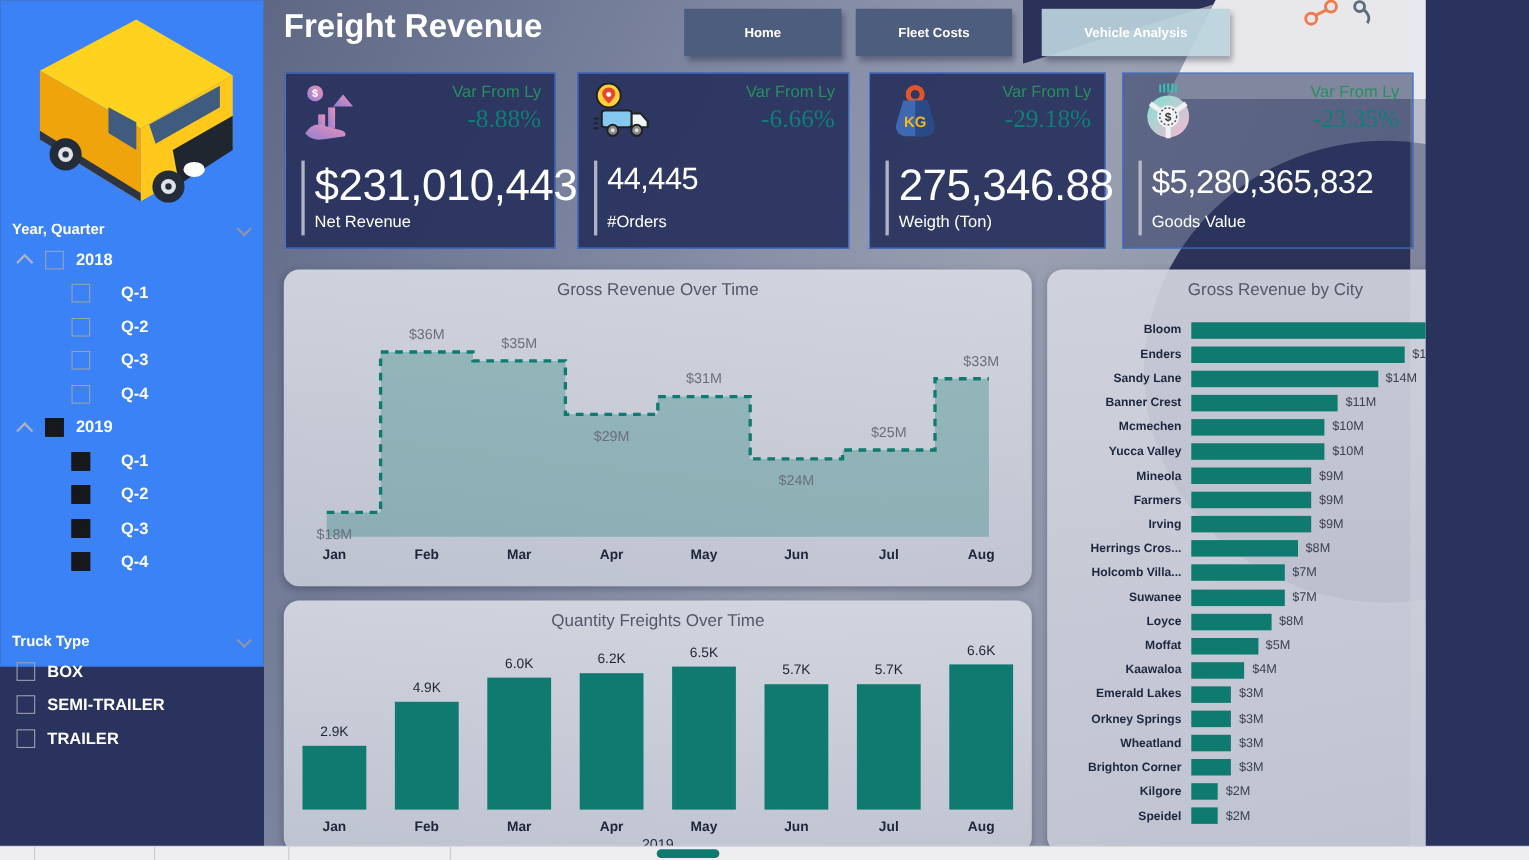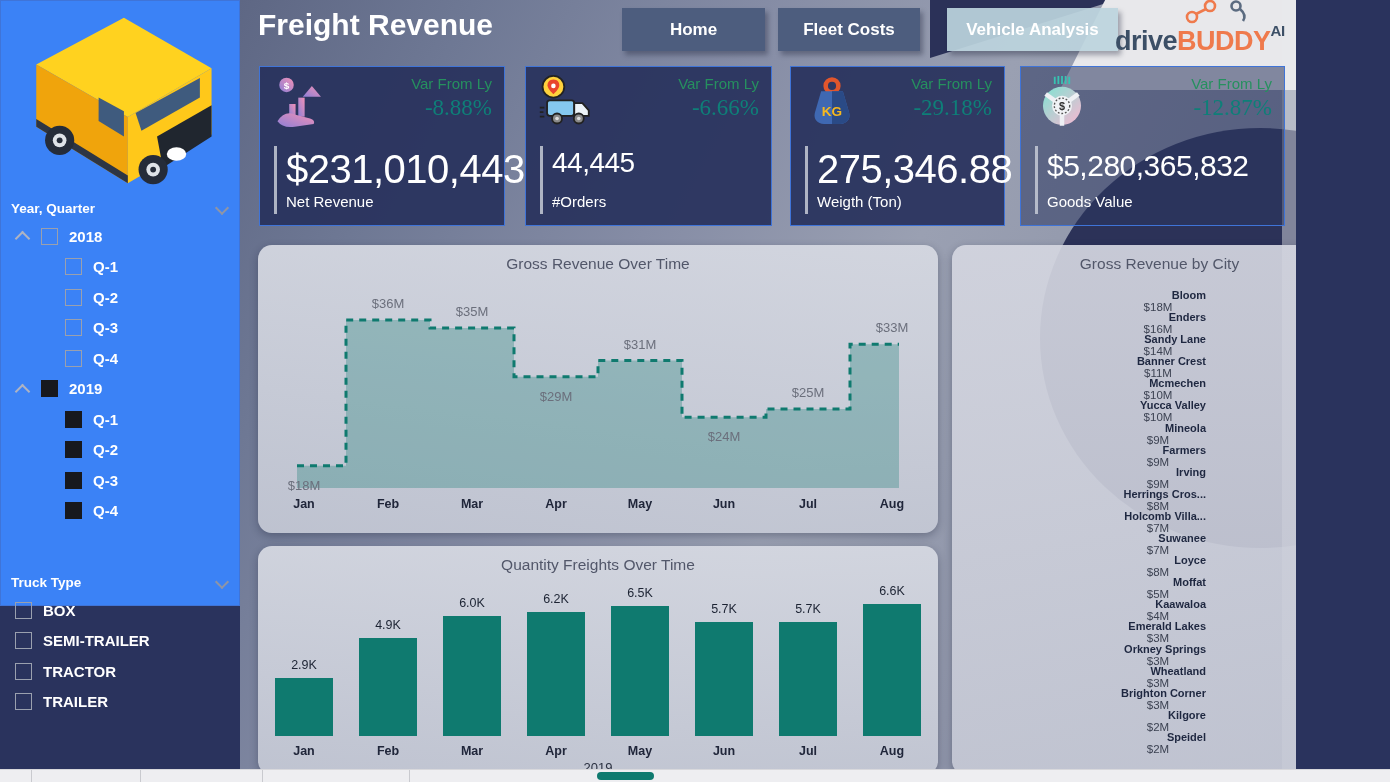--- a/index.html
+++ b/index.html
@@ -14,21 +14,21 @@
     background:linear-gradient(118deg,#5e6784 0%,#6e7894 16%,#858ca5 36%,#9aa0b2 55%,#9096aa 74%,#7e86a0 100%);
   }
   .bg-dark-wedge{position:absolute;left:690px;top:0;width:186px;height:58px;background:#2b3158;
     clip-path:polygon(0 0,100% 0,0 100%);}
   .bg-light-wedge{position:absolute;left:800px;top:0;width:350px;height:90px;background:#e8e8eb;
     clip-path:polygon(18.6% 0,100% 0,100% 100%,5.7% 100%);}
   .bg-person{position:absolute;left:800px;top:128px;width:440px;height:420px;border-radius:50%;background:#2c3258;}
   .right-strip{position:absolute;right:0;top:0;width:14px;height:770px;background:rgba(233,234,238,0.45);}
   
   .page-title{position:absolute;left:18px;top:8px;font-size:30px;font-weight:bold;color:#fff;}
-  .nav-btn{position:absolute;top:8px;height:43px;background:#4d5d7e;color:#fff;font-weight:bold;font-size:17px;
+  .nav-btn{position:absolute;top:8px;height:43px;background:#4d5d7e;color:#fff;font-weight:bold;font-size:12px;
     display:flex;align-items:center;justify-content:center;box-shadow:3px 4px 5px rgba(18,24,46,.35);cursor:pointer;}
   #nav-home{left:382px;width:143px;}
   #nav-fleet{left:538px;width:142px;}
   #nav-vehicle{left:707px;width:171px;background:rgba(188,212,221,.92);}
   .logo{position:absolute;left:860px;top:2px;width:300px;height:60px;}
   .logo-text{position:absolute;left:15px;top:20px;font-size:27px;font-weight:bold;letter-spacing:-.5px;}
   .logo-drive{color:#3c4f66;} .logo-buddy{color:#ef7a4c;}
   .logo-ai{color:#3c4f66;font-size:15px;vertical-align:14px;}
   
   .card{position:absolute;top:66px;height:160px;background:rgba(40,50,92,.93);
@@ -49,36 +49,36 @@
   #qty-panel{left:18px;top:546px;width:680px;height:229px;}
   #city-panel{left:712px;top:245px;width:415px;height:530px;background:linear-gradient(180deg,rgba(212,214,224,.92),rgba(200,203,215,.88));}
   .panel-title{position:absolute;top:10px;width:100%;text-align:center;font-size:15.5px;color:#52576a;}
   .panel svg{position:absolute;left:0;top:0;}
   .dlabel{font-size:13px;fill:#6b6f7c;}
   .xlab{font-size:12.5px;font-weight:bold;fill:#20263a;}
   .vlab{font-size:12.5px;fill:#1c2333;}
   .xlab2{font-size:13px;fill:#2a3040;}
   
   #city-rows{position:absolute;left:10px;right:20px;top:44px;}
-  .city-row{display:flex;align-items:center;height:22.1px;flex-direction:column;}
+  .city-row{display:flex;align-items:center;height:22.1px;}
   .city-label{width:112px;text-align:right;padding-right:9px;font-size:11px;font-weight:bold;color:#1e2740;white-space:nowrap;}
   .city-bar{height:15px;background:#0f7a6f;}
   .city-value{margin-left:7px;font-size:11.5px;color:#3c4252;}
   .city-scroll{position:absolute;right:7px;top:40px;width:9px;height:58px;border-radius:5px;background:#9fa3ac;border:2px solid #fff;}
   
   .sidebar{position:absolute;left:0;top:0;width:240px;height:606px;background:#3b82f6;
     border:1.5px solid #3f74d8;box-sizing:border-box;z-index:3;}
   .truck-wrap{position:absolute;left:8px;top:4px;width:224px;height:186px;}
   .slicer{position:absolute;left:10px;width:222px;}
   #yq-slicer{top:194px;} #tt-slicer{top:568px;}
   .slicer-title-row{display:flex;align-items:center;justify-content:space-between;height:26px;}
   .slicer-title{color:#fff;font-weight:bold;font-size:13.5px;}
   .chev-down{width:8px;height:8px;border-right:2px solid #8f95a6;border-bottom:2px solid #8f95a6;transform:rotate(45deg);margin-right:6px;cursor:pointer;}
   .slicer-row{display:flex;align-items:center;height:30.5px;padding-left:4px;cursor:pointer;}
-  .slicer-row.lvl1{padding-left:54px;}
+  .slicer-row.lvl1{padding-left:54px;gap:17px;}
   .caret{width:9px;height:9px;border-left:2px solid #aeb3c3;border-top:2px solid #aeb3c3;transform:rotate(45deg);margin:5px 13px 0 2px;flex:none;}
   .checkbox{width:15px;height:15px;border:1px solid #9aa0ae;margin-right:11px;flex:none;background:transparent;}
   .checkbox.checked{background:#17181d;border-color:#17181d;}
   .slicer-label{color:#fff;font-weight:bold;font-size:15px;}
   
   .hscroll{position:absolute;left:0;bottom:0;height:12px;width:1390px;background:#eeeef1;border-top:1px solid #d8d8dc;z-index:5;}
   .hscroll-thumb{position:absolute;left:597px;top:2px;width:57px;height:8px;border-radius:4px;background:#0f7a6f;}
   .hscroll-div{position:absolute;top:0;width:1px;height:12px;background:#c9cacf;}
 </style>
 </head>
@@ -101,21 +101,20 @@
       <g stroke="#ef7a4c" stroke-width="2.6" fill="none">
         <circle cx="22" cy="17" r="5"></circle>
           <circle cx="40" cy="6" r="5"></circle>
           <line x1="26" y1="14" x2="36" y2="9"></line>
       </g>
       <g stroke="#5b6b80" stroke-width="2.6" fill="none">
         <circle cx="66" cy="6" r="4.5"></circle>
           <path d="M70,9 q7,6 3,12"></path>
       </g>
     </svg>
-    <div class="logo-text"><span class="logo-drive">drive</span><span class="logo-buddy">BUDDY</span><span class="logo-ai">AI</span></div>
   </div>
 
   <div class="card" id="card1">
     <svg class="card-icon" viewBox="0 0 64 64">
       <defs>
           <linearGradient id="g1" x1="0" y1="1" x2="1" y2="0">
         <stop offset="0" stop-color="#8d7fd6"></stop>
             <stop offset="1" stop-color="#f291b6"></stop>
           </linearGradient>
         </defs>
@@ -181,21 +180,21 @@
       <g stroke="#eef0f4" stroke-width="5">
         <line x1="32" y1="34" x2="50" y2="21"></line>
           <line x1="32" y1="34" x2="14" y2="21"></line>
           <line x1="32" y1="34" x2="32" y2="56"></line>
       </g>
       <circle cx="32" cy="34" r="11" fill="#f1f3f6"></circle>
       <circle cx="32" cy="34" r="8.5" fill="none" stroke="#555" stroke-width="1.5" stroke-dasharray="2 2"></circle>
       <text x="32" y="38.5" text-anchor="middle" font-size="12" font-weight="bold" fill="#333">$</text>
     </svg>
     <div class="var-label">Var From Ly</div>
-    <div class="var-value">-12.87%</div>
+    <div class="var-value">-23.35%</div>
     <div class="vbar"></div>
     <div class="card-value">$5,280,365,832</div>
     <div class="card-label">Goods Value</div>
   </div>
 
   <div class="panel" id="revenue-panel">
     <div class="panel-title">Gross Revenue Over Time</div>
     <svg id="step-svg" width="680" height="288" viewBox="0 0 680 288">
         <path d="M 39,220.79999999999998 L 88,220.79999999999998 L 88,75 L 172,75 L 172,83.1 L 256,83.1 L 256,131.7 L 340,131.7 L 340,115.5 L 424,115.5 L 424,172.2 L 508,172.2 L 508,164.1 L 592,164.1 L 592,99.3 L 641,99.3 L 641,243 L 39,243 Z" fill="rgba(15,122,111,0.30)"></path>
         <path d="M 39,220.79999999999998 L 88,220.79999999999998 L 88,75 L 172,75 L 172,83.1 L 256,83.1 L 256,131.7 L 340,131.7 L 340,115.5 L 424,115.5 L 424,172.2 L 508,172.2 L 508,164.1 L 592,164.1 L 592,99.3 L 641,99.3" fill="none" stroke="#0f7a6f" stroke-width="3" stroke-dasharray="7 6"></path>
@@ -442,24 +441,20 @@
         <div class="slicer-row">
           <span class="checkbox"></span>
           <span class="slicer-label">BOX</span>
         </div>
         <div class="slicer-row">
           <span class="checkbox"></span>
           <span class="slicer-label">SEMI-TRAILER</span>
         </div>
         <div class="slicer-row">
           <span class="checkbox"></span>
-          <span class="slicer-label">TRACTOR</span>
-        </div>
-        <div class="slicer-row">
-          <span class="checkbox"></span>
           <span class="slicer-label">TRAILER</span>
         </div>
       </div>
   </div>
 </div>
 
 <div class="hscroll">
   <div class="hscroll-thumb"></div>
   <div class="hscroll-div" style="left:31px;"></div>
   <div class="hscroll-div" style="left:140px;"></div>

